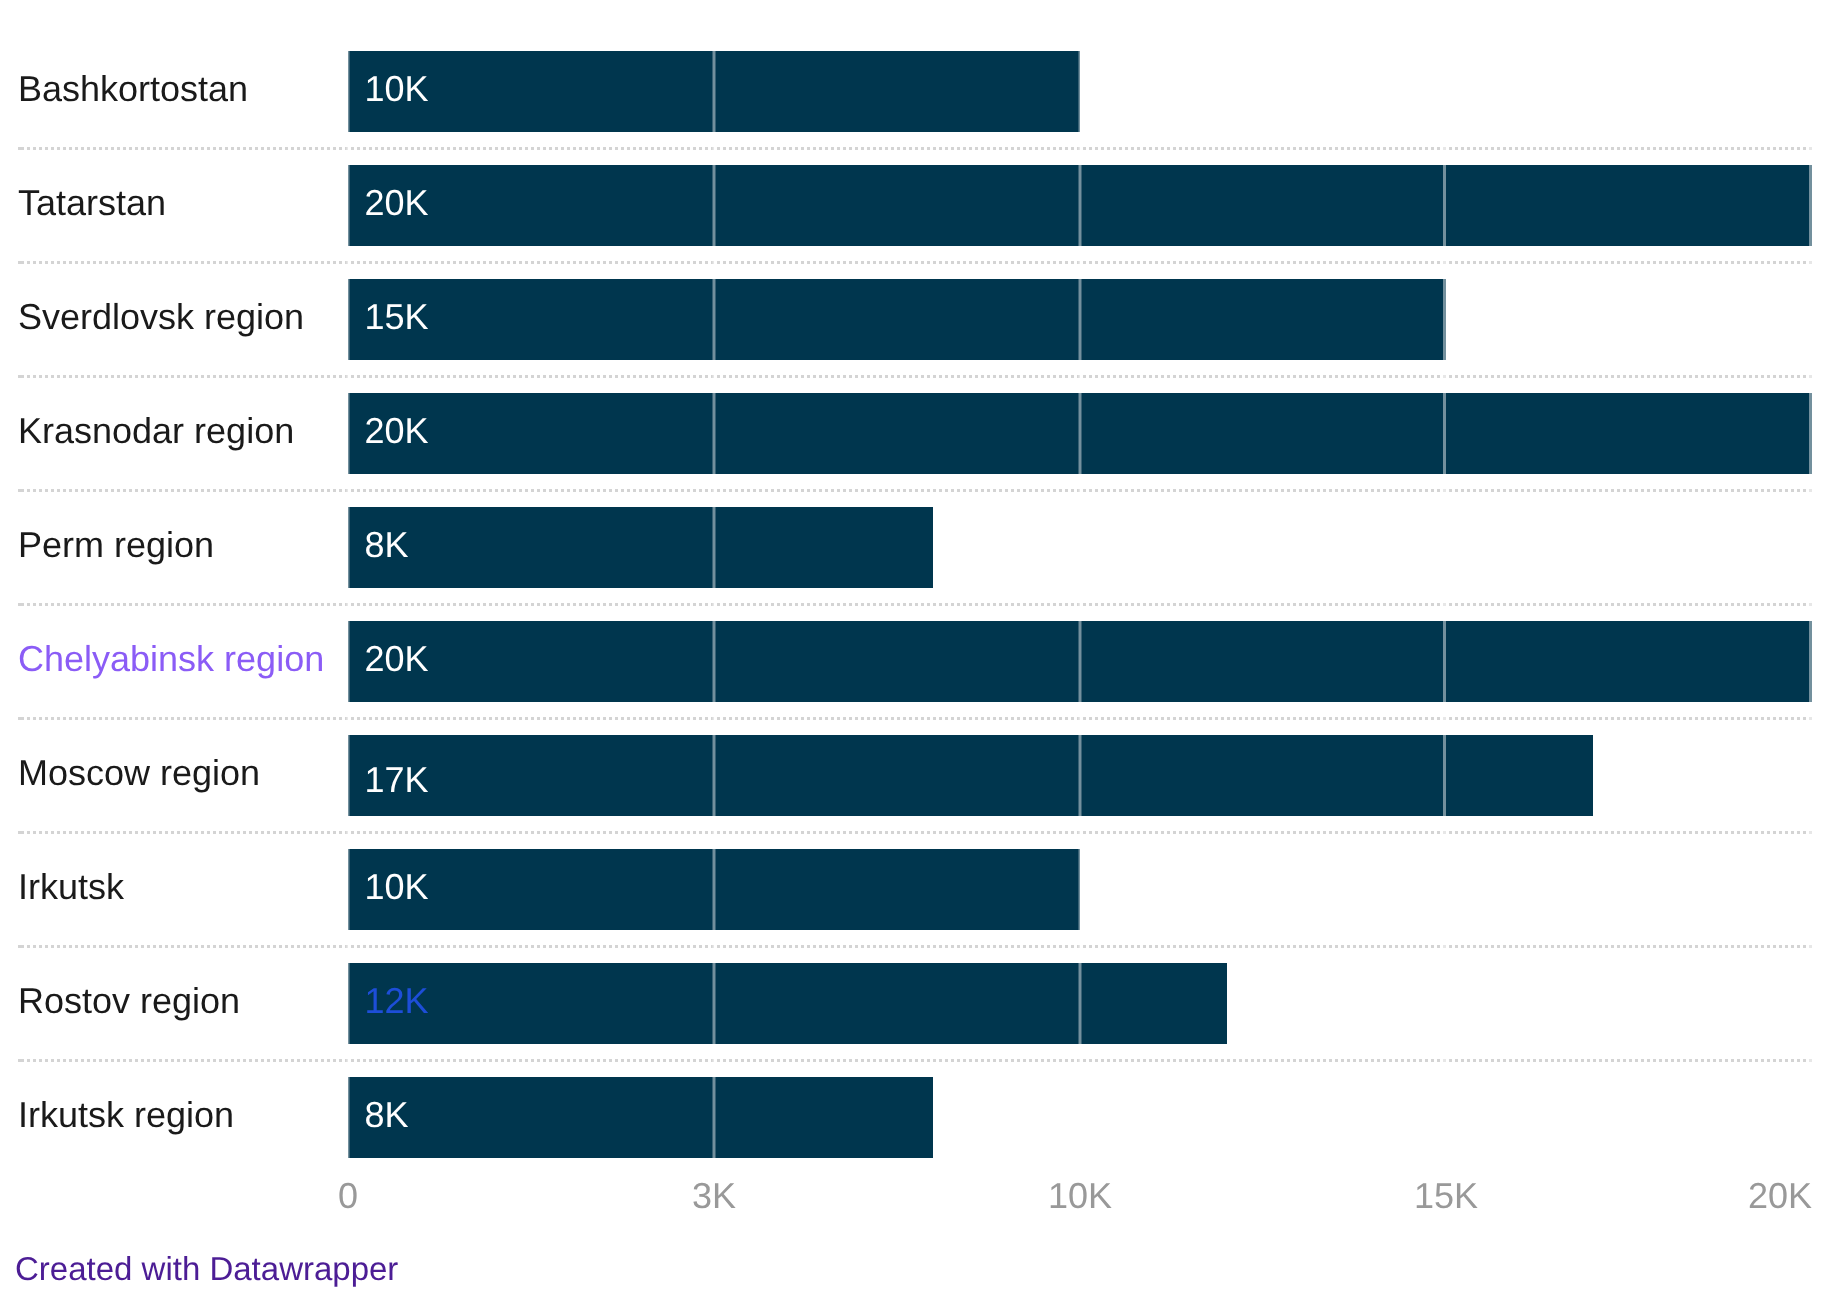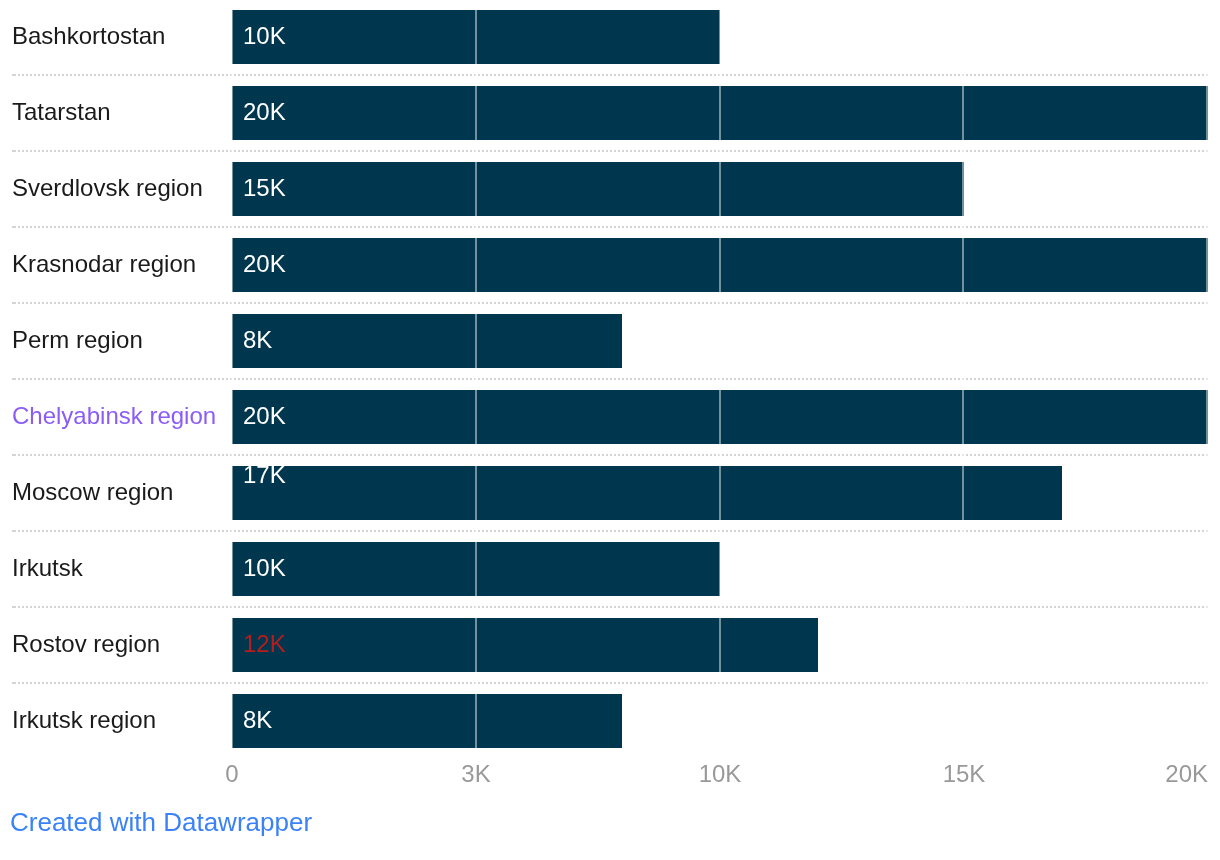--- a/index.html
+++ b/index.html
@@ -1,35 +1,35 @@
 <!DOCTYPE html>
 <html><head>
 <meta charset="utf-8">
 <title>Bar chart — regions</title>
 <style>
   html,body{margin:0;padding:0;}
   body{width:1220px;height:860px;background:#ffffff;overflow:hidden;
        font-family:"Liberation Sans",sans-serif;}
-  #chart{position:relative;width:1220px;height:644px;background:#ffffff;}
+  #chart{position:relative;width:1220px;height:644px;background:#ffffff;margin-top:24px;}
 
   
   .sep{position:absolute;height:2px;left:12px;}
 
   
   .cat,.val,.tick,.credit{position:absolute;white-space:nowrap;
        will-change:transform;}          
   .cat{font-size:24px;line-height:24px;color:#1a1a1a;left:12px;}
   .val{font-size:24px;line-height:24px;color:#ffffff;}
   .bar{position:absolute;background:#00364e;}
 
   
   .grid{position:absolute;width:2px;background:#ffffff;opacity:.45;}
 
   .tick{font-size:24px;line-height:24px;color:#999999;top:762px;}
-  .credit{font-size:26px;line-height:22px;color:#3b82f6;left:9.6px;top:811px;}
+  .credit{font-size:22px;line-height:22px;color:#4c1d95;left:9.6px;top:811px;}
 </style>
 </head>
 <body>
 
 <div id="chart">
 
 <div class="seps">
   <div class="sep" style="top: 74px; width: 1196px; background-image: linear-gradient(to right, rgb(212, 212, 212), rgb(212, 212, 212)), repeating-linear-gradient(to right, rgb(212, 212, 212) 0px, rgb(212, 212, 212) 2px, rgba(0, 0, 0, 0) 2px, rgba(0, 0, 0, 0) 4px); background-repeat: no-repeat, repeat; background-size: 4px 2px, auto; background-position: 0px 0px, 2px 0px;"></div>
   <div class="sep" style="top: 150px; width: 1196px; background-image: linear-gradient(to right, rgb(212, 212, 212), rgb(212, 212, 212)), repeating-linear-gradient(to right, rgb(212, 212, 212) 0px, rgb(212, 212, 212) 2px, rgba(0, 0, 0, 0) 2px, rgba(0, 0, 0, 0) 4px); background-repeat: no-repeat, repeat; background-size: 4px 2px, auto; background-position: 0px 0px, 2px 0px;"></div>
   <div class="sep" style="top: 226px; width: 1196px; background-image: linear-gradient(to right, rgb(212, 212, 212), rgb(212, 212, 212)), repeating-linear-gradient(to right, rgb(212, 212, 212) 0px, rgb(212, 212, 212) 2px, rgba(0, 0, 0, 0) 2px, rgba(0, 0, 0, 0) 4px); background-repeat: no-repeat, repeat; background-size: 4px 2px, auto; background-position: 0px 0px, 2px 0px;"></div>
@@ -68,31 +68,31 @@
     <div class="val" style="left: 242.8px; top: 327.7px; color: rgb(255, 255, 255);">8K</div>
   </div>
   <div class="row">
     <div class="cat" style="top: 403.7px; color: #8b5cf6;">Chelyabinsk region</div>
     <div class="bar" style="left: 232px; top: 390px; width: 976px; height: 54px; background: rgb(0, 54, 78);"></div>
     <div class="val" style="left: 242.8px; top: 403.7px; color: rgb(255, 255, 255);">20K</div>
   </div>
   <div class="row">
     <div class="cat" style="top: 479.7px; color: rgb(26, 26, 26);">Moscow region</div>
     <div class="bar" style="left: 232px; top: 466px; width: 830px; height: 54px; background: rgb(0, 54, 78);"></div>
-    <div class="val" style="left: 242.8px; top: 463px; color: rgb(255, 255, 255);">17K</div>
+    <div class="val" style="left: 242.8px; top: 485px; color: rgb(255, 255, 255);">17K</div>
   </div>
   <div class="row">
     <div class="cat" style="top: 555.7px; color: rgb(26, 26, 26);">Irkutsk</div>
     <div class="bar" style="left: 232px; top: 542px; width: 488px; height: 54px; background: rgb(0, 54, 78);"></div>
     <div class="val" style="left: 242.8px; top: 555.7px; color: rgb(255, 255, 255);">10K</div>
   </div>
   <div class="row">
     <div class="cat" style="top: 631.7px; color: rgb(26, 26, 26);">Rostov region</div>
     <div class="bar" style="left: 232px; top: 618px; width: 586px; height: 54px; background: rgb(0, 54, 78);"></div>
-    <div class="val" style="left: 242.8px; top: 631.7px; color: #b91c1c; text-align: right;">12K</div>
+    <div class="val" style="left: 242.8px; top: 631.7px; color: #1d4ed8; text-align: right;">12K</div>
   </div>
   <div class="row">
     <div class="cat" style="top: 707.7px; color: rgb(26, 26, 26); text-align: right;">Irkutsk region</div>
     <div class="bar" style="left: 232px; top: 694px; width: 390px; height: 54px; background: rgb(0, 54, 78);"></div>
     <div class="val" style="left: 242.8px; top: 707.7px; color: rgb(255, 255, 255);">8K</div>
   </div>
 </div>
 
 <div class="grids">
   <div class="grid" style="left: 231px; top: 10px; height: 738px; background: rgb(255, 255, 255);"></div>

